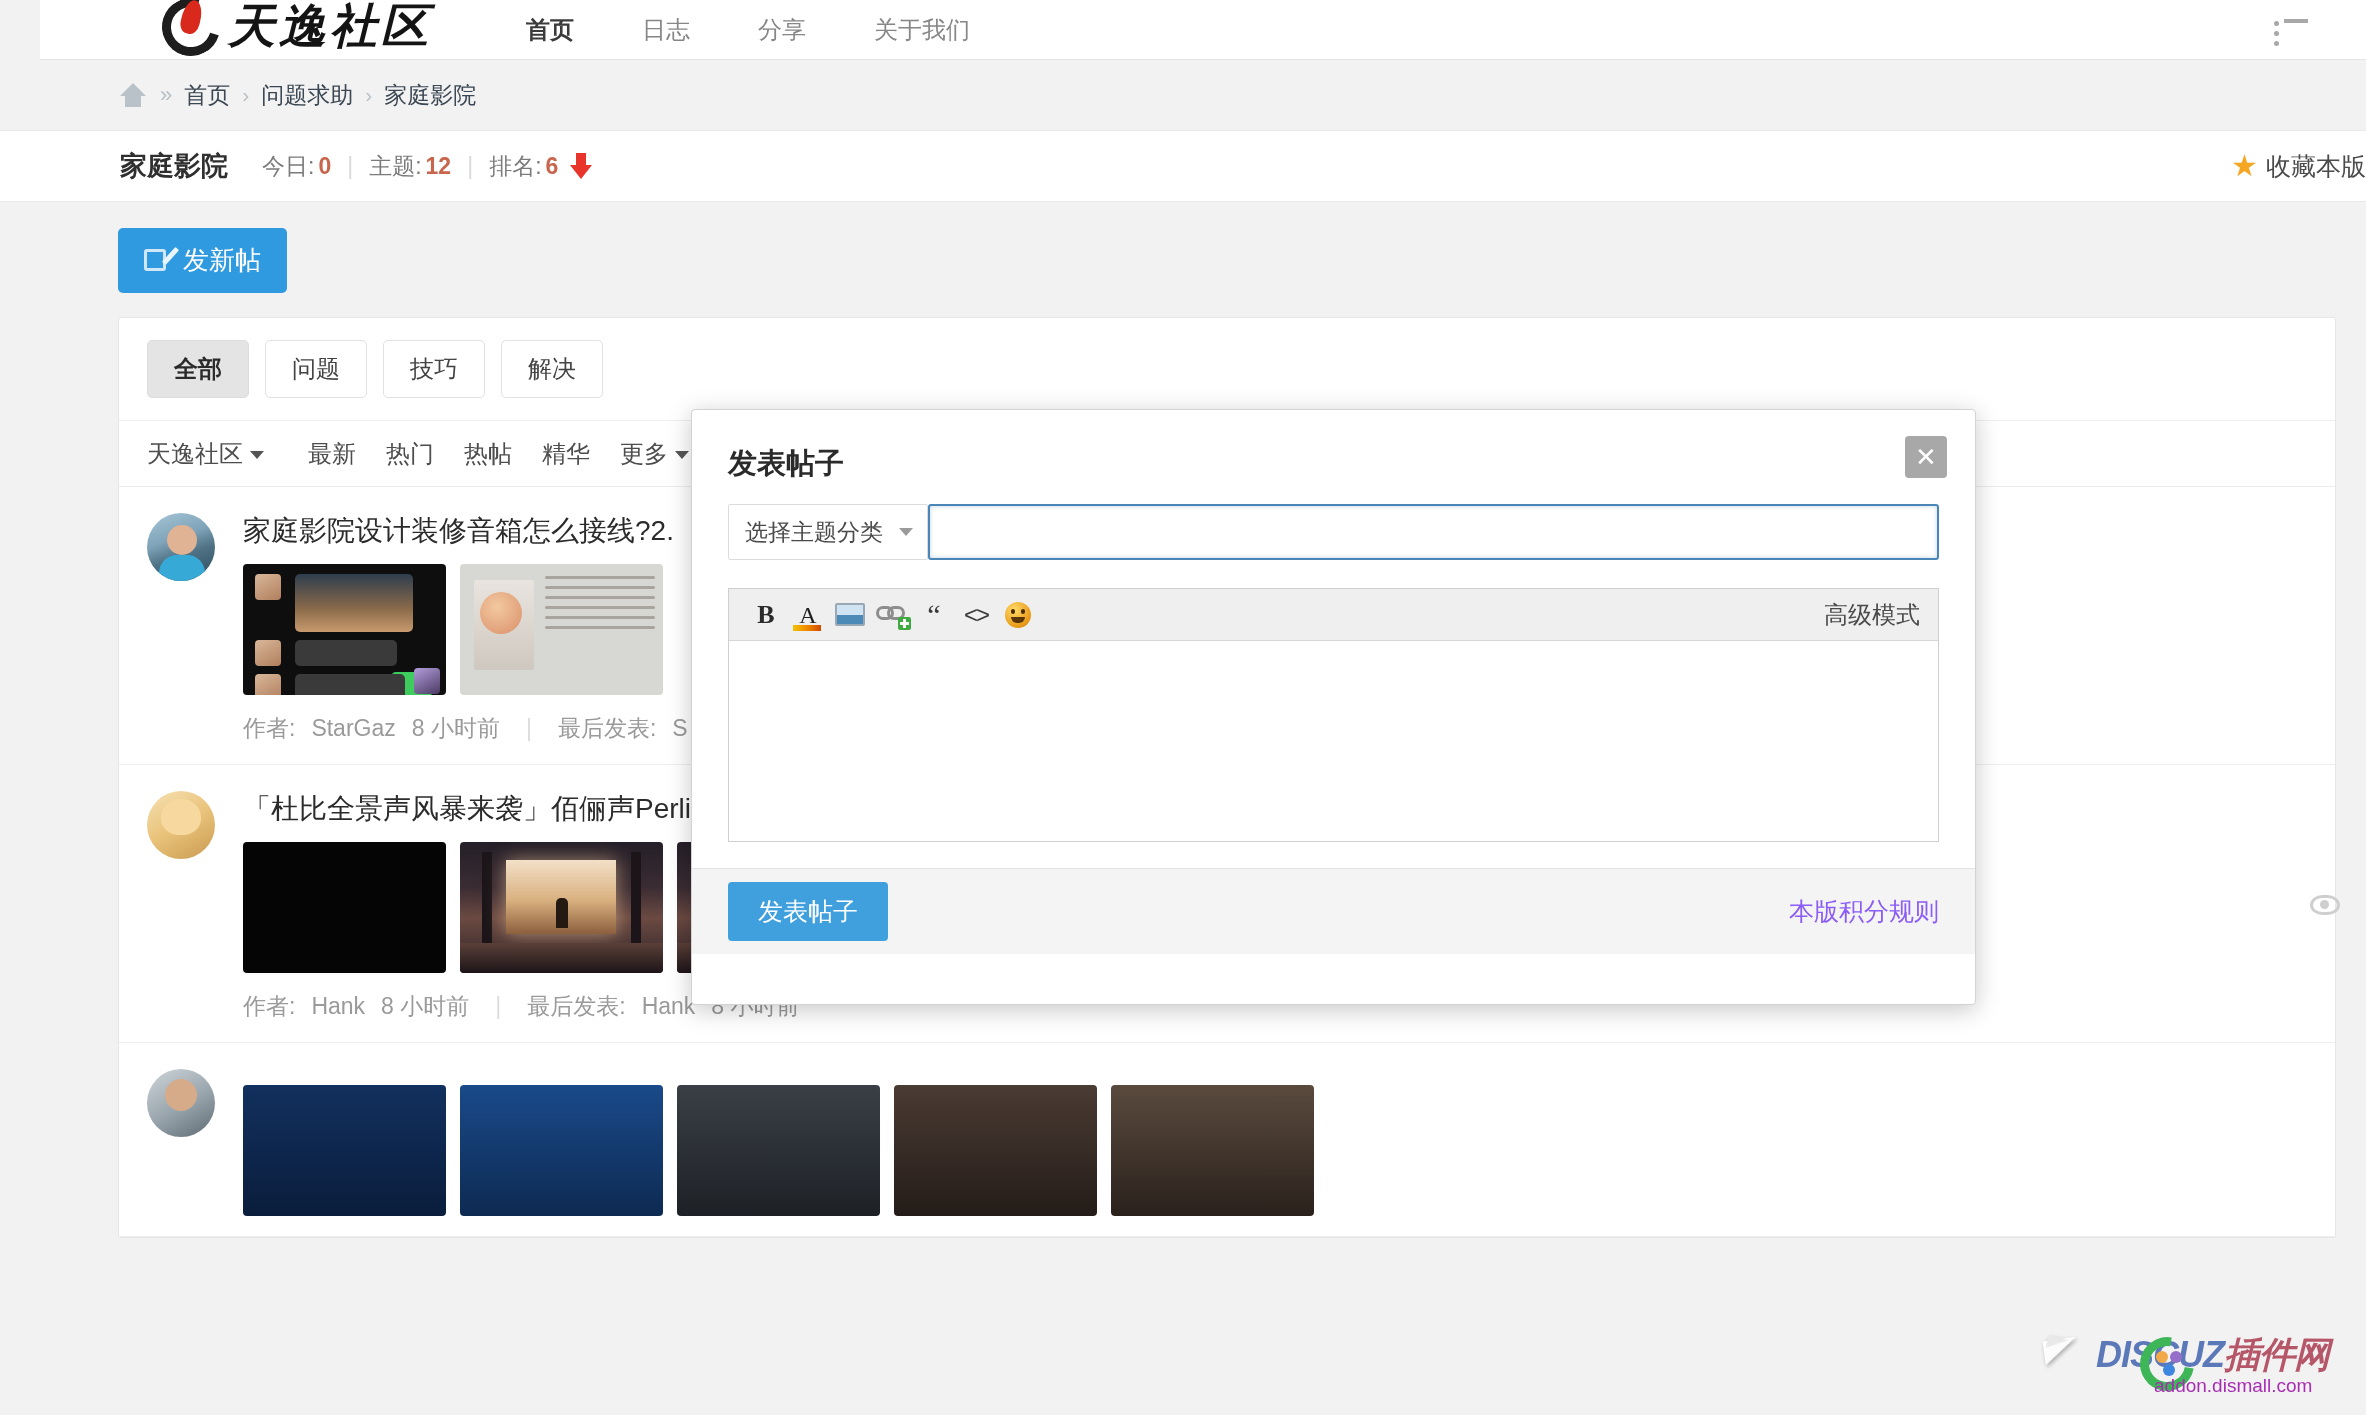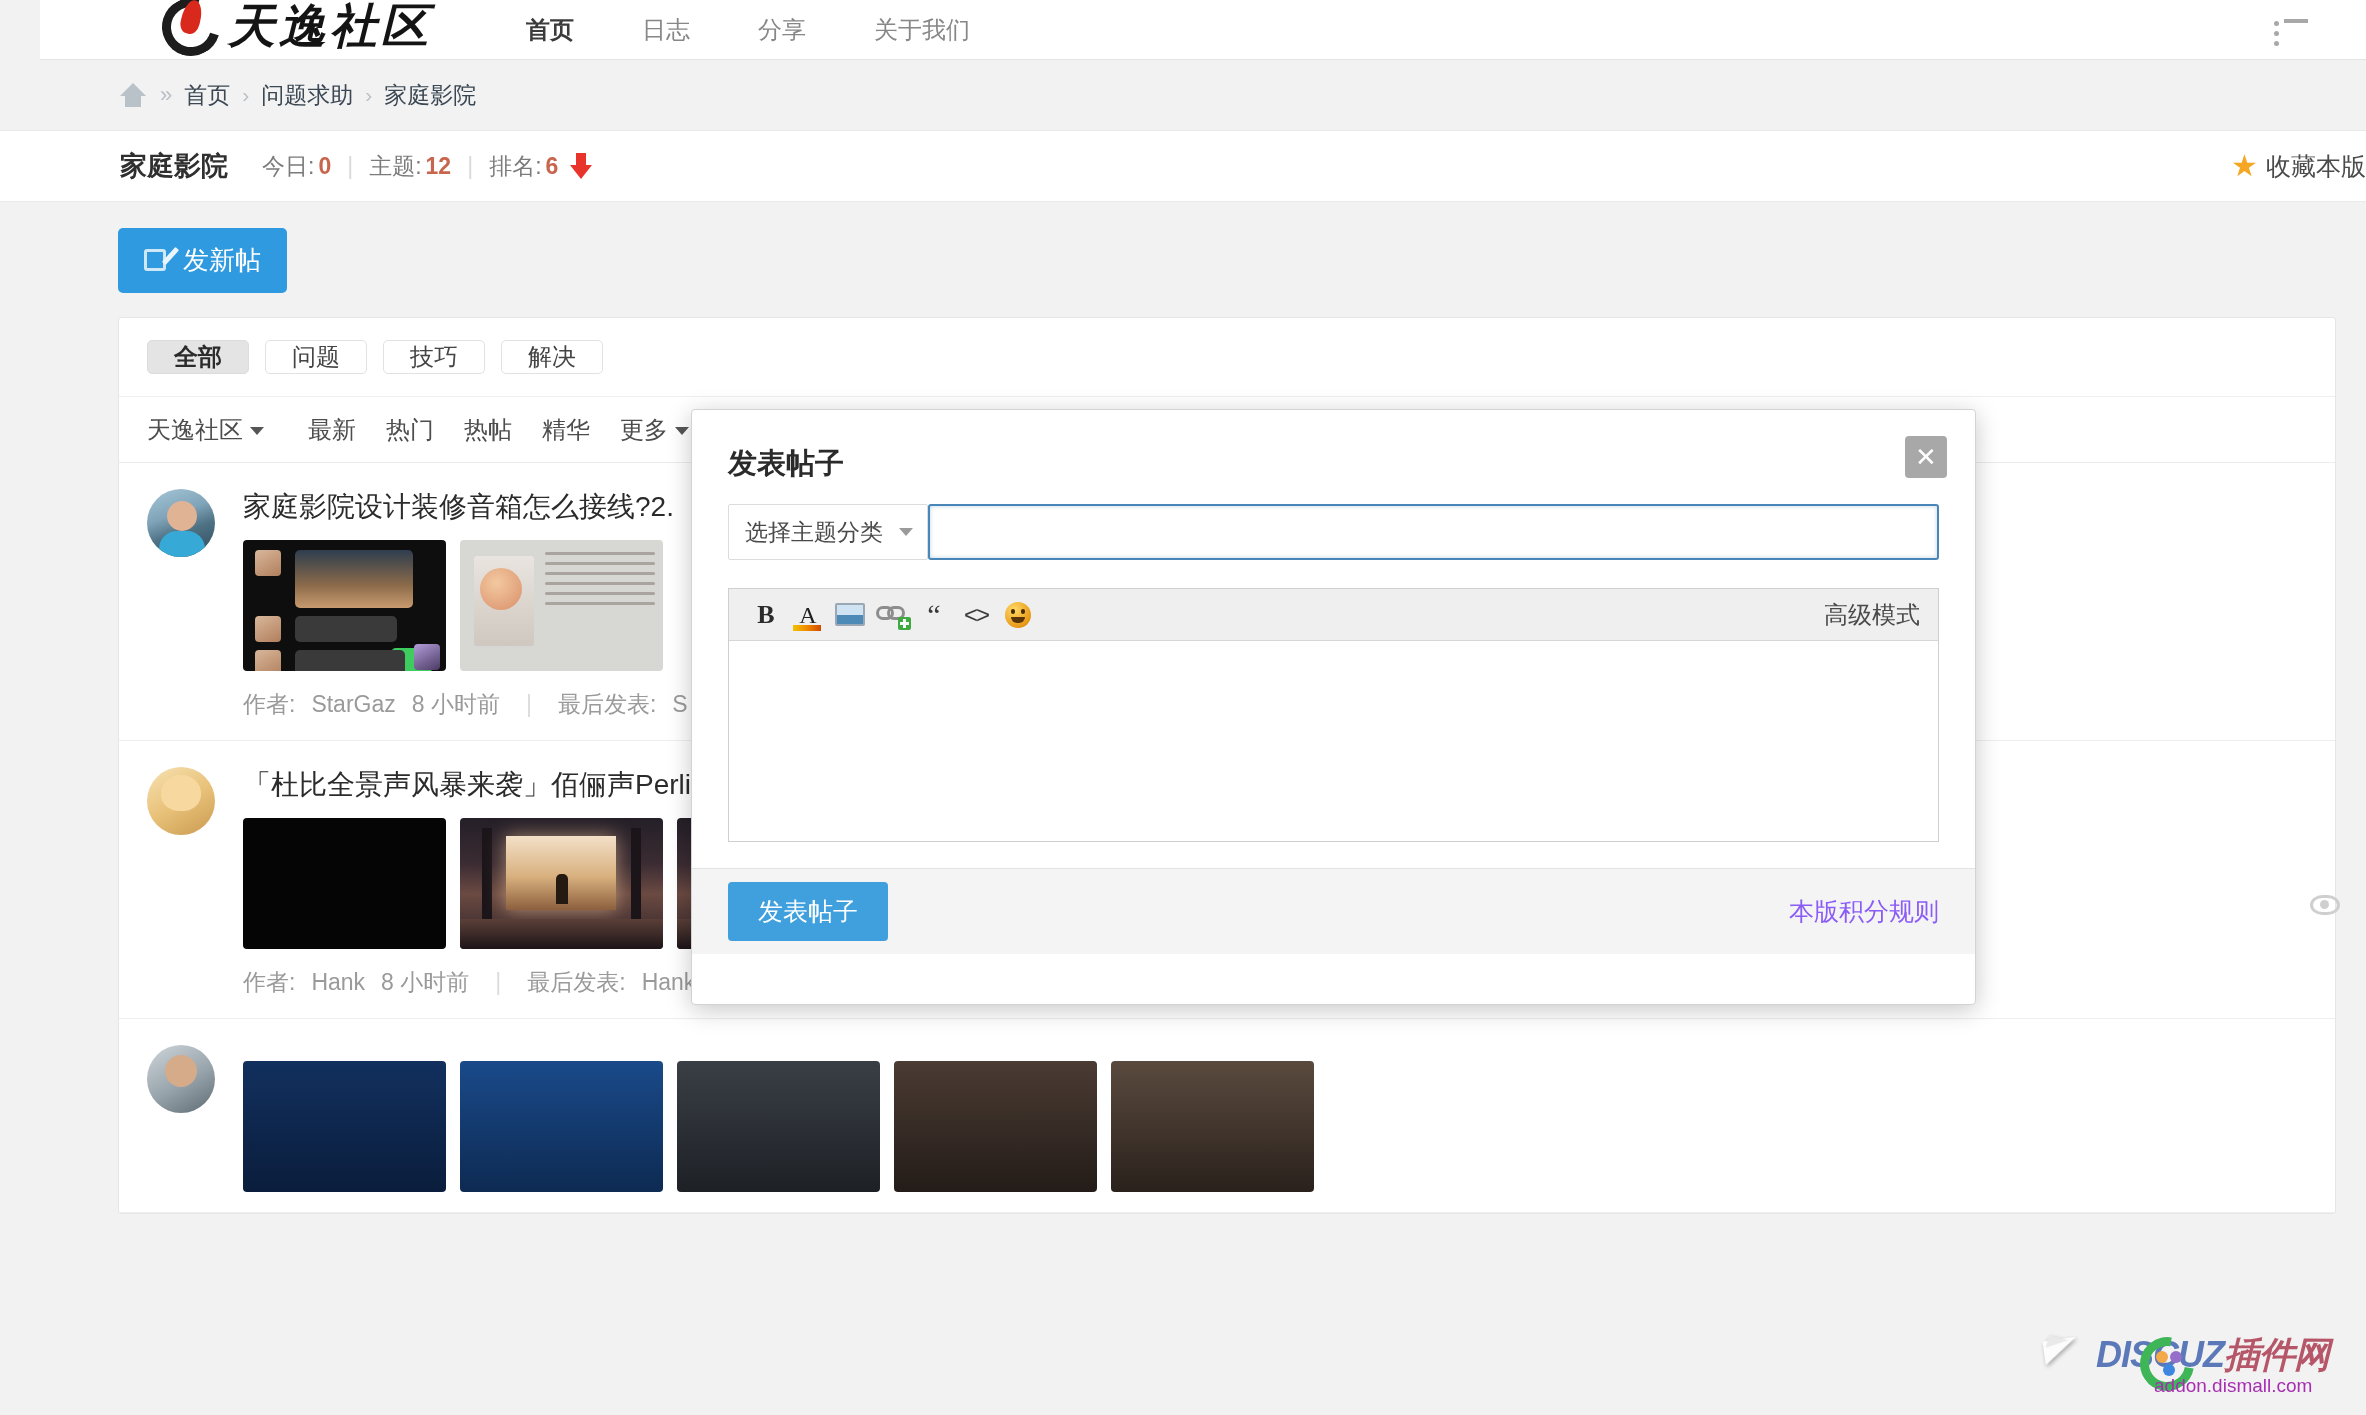--- a/index.html
+++ b/index.html
@@ -160,21 +160,21 @@
   .card {
     margin: 24px 30px 0 118px; background: #fff;
     border: 1px solid #e6e6e6; border-radius: 3px;
   }
   .filter-row {
     padding: 22px 0 22px 28px; display: flex; gap: 16px; align-items: center;
     border-bottom: 1px solid #efefef;
   }
   .chip {
     font-size: 24px; color: #444; background: #fff;
-    border: 1px solid #e2e2e2; border-radius: 5px; padding: 0 26px; cursor: pointer;
+    border: 1px solid #e2e2e2; border-radius: 5px; padding: 12px 26px; cursor: pointer;
   }
   .chip.active { background: #e4e4e4; border-color: #dcdcdc; font-weight: 700; color: #2b2b2b; }
 
   .sort-row {
     height: 66px; display: flex; align-items: center; padding-left: 28px;
     border-bottom: 1px solid #ececec; background: #fff;
   }
   .sort-item {
     font-size: 24px; color: #4d4d4d; margin-right: 30px; cursor: pointer; white-space: nowrap;
   }

